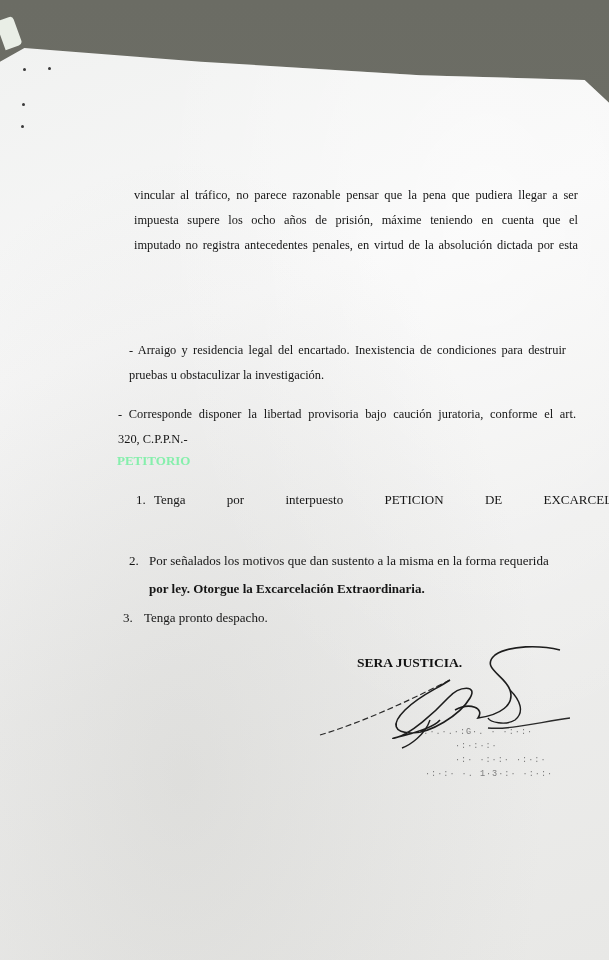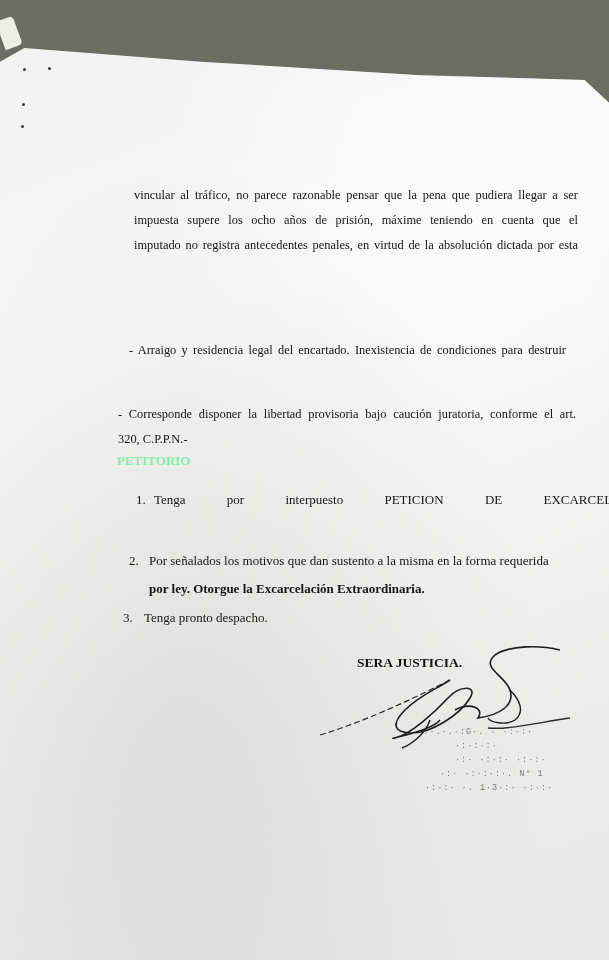--- a/index.html
+++ b/index.html
@@ -63,20 +63,21 @@
 <div class="hole" style="left:21px;top:125px"></div>
 
 <div class="text-block" style="left:134px;top:183px;width:444px;">
   <p class="justify-last">vincular al tráfico, no parece razonable pensar que la pena que pudiera llegar a ser</p>
   <p class="justify-last">impuesta supere los ocho años de prisión, máxime teniendo en cuenta que el</p>
   <p class="justify-last">imputado no registra antecedentes penales, en virtud de la absolución dictada por esta</p>
 </div>
 
 <div class="text-block" style="left:129px;top:318px;width:437px;margin-top:20px;">
   <p class="justify-last">- Arraigo y residencia legal del encartado. Inexistencia de condiciones para destruir</p>
+  <p>pruebas u obstaculizar la investigación.</p>
 </div>
 
 <div class="text-block" style="left:118px;top:402px;width:458px;">
   <p class="justify-last">- Corresponde disponer la libertad provisoria bajo caución juratoria, conforme el art.</p>
   <p>320, C.P.P.N.-</p>
 </div>
 
 <div class="heading" style="left:117px;top:453px;">PETITORIO</div>
 
 <div class="list-item" style="left:130px;top:485px;width:450px;height:60px;">
@@ -103,15 +104,14 @@
   <path d="M120 80 C 115 95, 100 105, 92 108" fill="none" stroke="#1d1d1d" stroke-width="1.4"></path>
   <path d="M145 70 C 160 62, 175 68, 168 78 C 190 75, 205 65, 200 50 C 195 35, 170 28, 185 15 C 200 5, 230 5, 250 10" fill="none" stroke="#1d1d1d" stroke-width="1.6"></path>
   <path d="M200 50 C 210 60, 215 72, 205 80 C 195 86, 180 82, 178 78" fill="none" stroke="#1d1d1d" stroke-width="1.4"></path>
   <path d="M178 88 C 200 90, 230 82, 260 78" fill="none" stroke="#2a2a2a" stroke-width="1.4"></path>
 </svg>
 
 <div class="stamp">
   <div style="padding-left:5px">·  ·.·.·.·:G·. ·  ·:·:·</div>
   <div style="padding-left:55px">·:·:·:·</div>
   <div style="padding-left:55px">·:· ·:·:· ·:·:·</div>
-  <div style="padding-left:40px">·:·  ·:·:·:·. N° 1</div>
   <div style="padding-left:25px">·:·:· ·. 1·3·:· ·:·:·</div>
 </div>
 
 </body></html>

